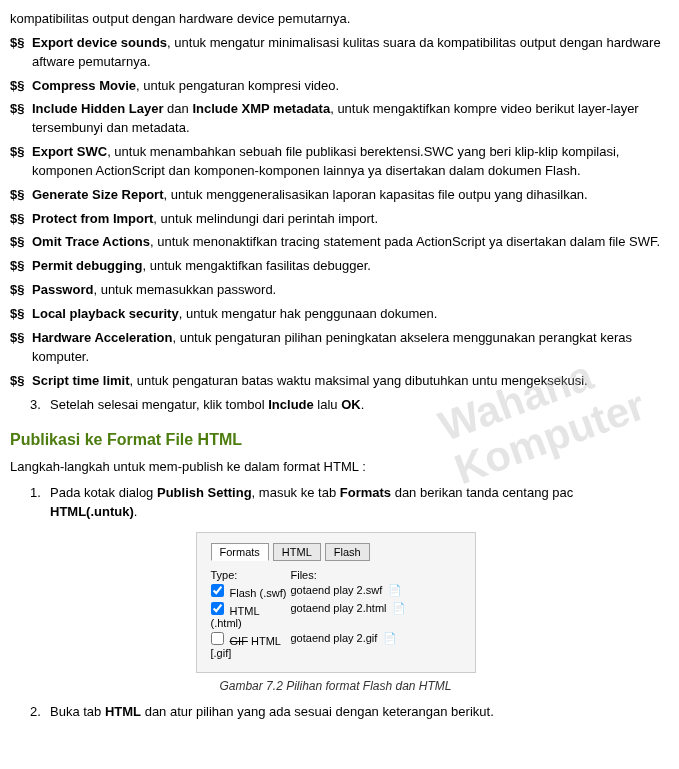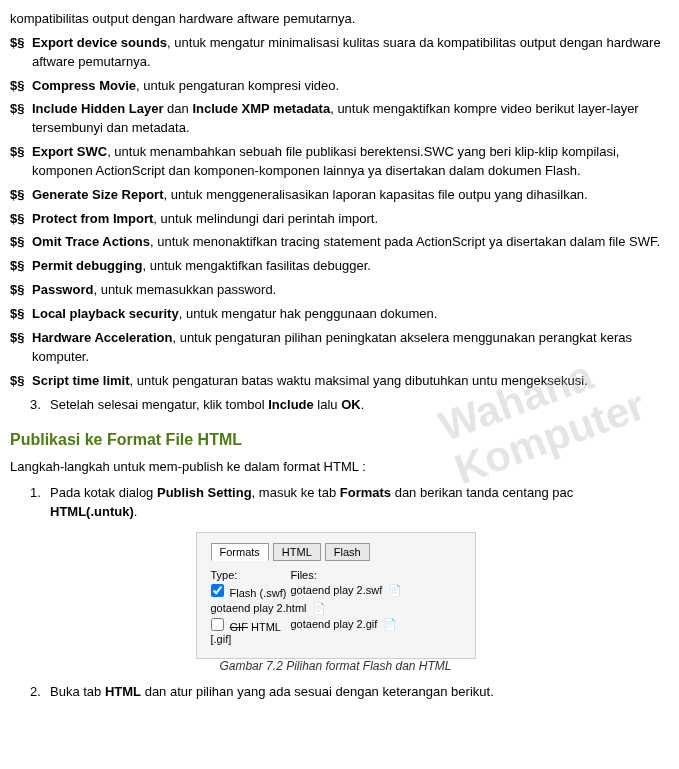--- a/index.html
+++ b/index.html
@@ -108,20 +108,21 @@
       font-size: 11px;
       flex: 1;
     }
     .figure-checkbox {
       margin-right: 3px;
     }
     .figure-caption {
       font-style: italic;
       font-size: 12px;
       text-align: center;
+      margin-top: 6px;
       color: #333;
     }
     .watermark {
       position: absolute;
       right: 20px;
       top: 360px;
       font-size: 42px;
       font-weight: bold;
       color: rgba(180,180,180,0.35);
       transform: rotate(-20deg);
@@ -137,21 +138,21 @@
       margin-bottom: 5px;
     }
   </style>
 </head>
 <body>
 <div style="position:relative;">
 
 <div class="content-area">
 
   <div class="top-text">
-    kompatibilitas output dengan hardware aftware pemutarnya.
+    kompatibilitas output dengan hardware device pemutarnya.
   </div>
 
   <div>
 
     <div class="list-item">
       <span class="bullet">$§</span>
       <span class="item-text"><b>Export device sounds</b>, untuk mengatur minimalisasi kulitas suara da kompatibilitas output dengan hardware aftware pemutarnya.</span>
     </div>
 
     <div class="list-item">
@@ -239,20 +240,21 @@
       <div class="figure-inner">
         <div class="figure-row">
           <span class="figure-label">Type:</span>
           <span class="figure-value">Files:</span>
         </div>
         <div class="figure-row">
           <span class="figure-label"><input type="checkbox" class="figure-checkbox" checked="" style=""> Flash (.swf)</span>
           <span class="figure-value">gotaend play 2.swf &nbsp;📄</span>
         </div>
         <div class="figure-row">
+          <span class="figure-label"><input type="checkbox" class="figure-checkbox" checked="" style=""> HTML (.html)</span>
           <span class="figure-value">gotaend play 2.html &nbsp;📄</span>
         </div>
         <div class="figure-row">
           <span class="figure-label"><input type="checkbox" class="figure-checkbox" style=""> <s>GIF</s> HTML [.gif]</span>
           <span class="figure-value">gotaend play 2.gif &nbsp;📄</span>
         </div>
       </div>
     </div>
     <div class="figure-caption">Gambar 7.2 Pilihan format Flash dan HTML</div>
   </div>

